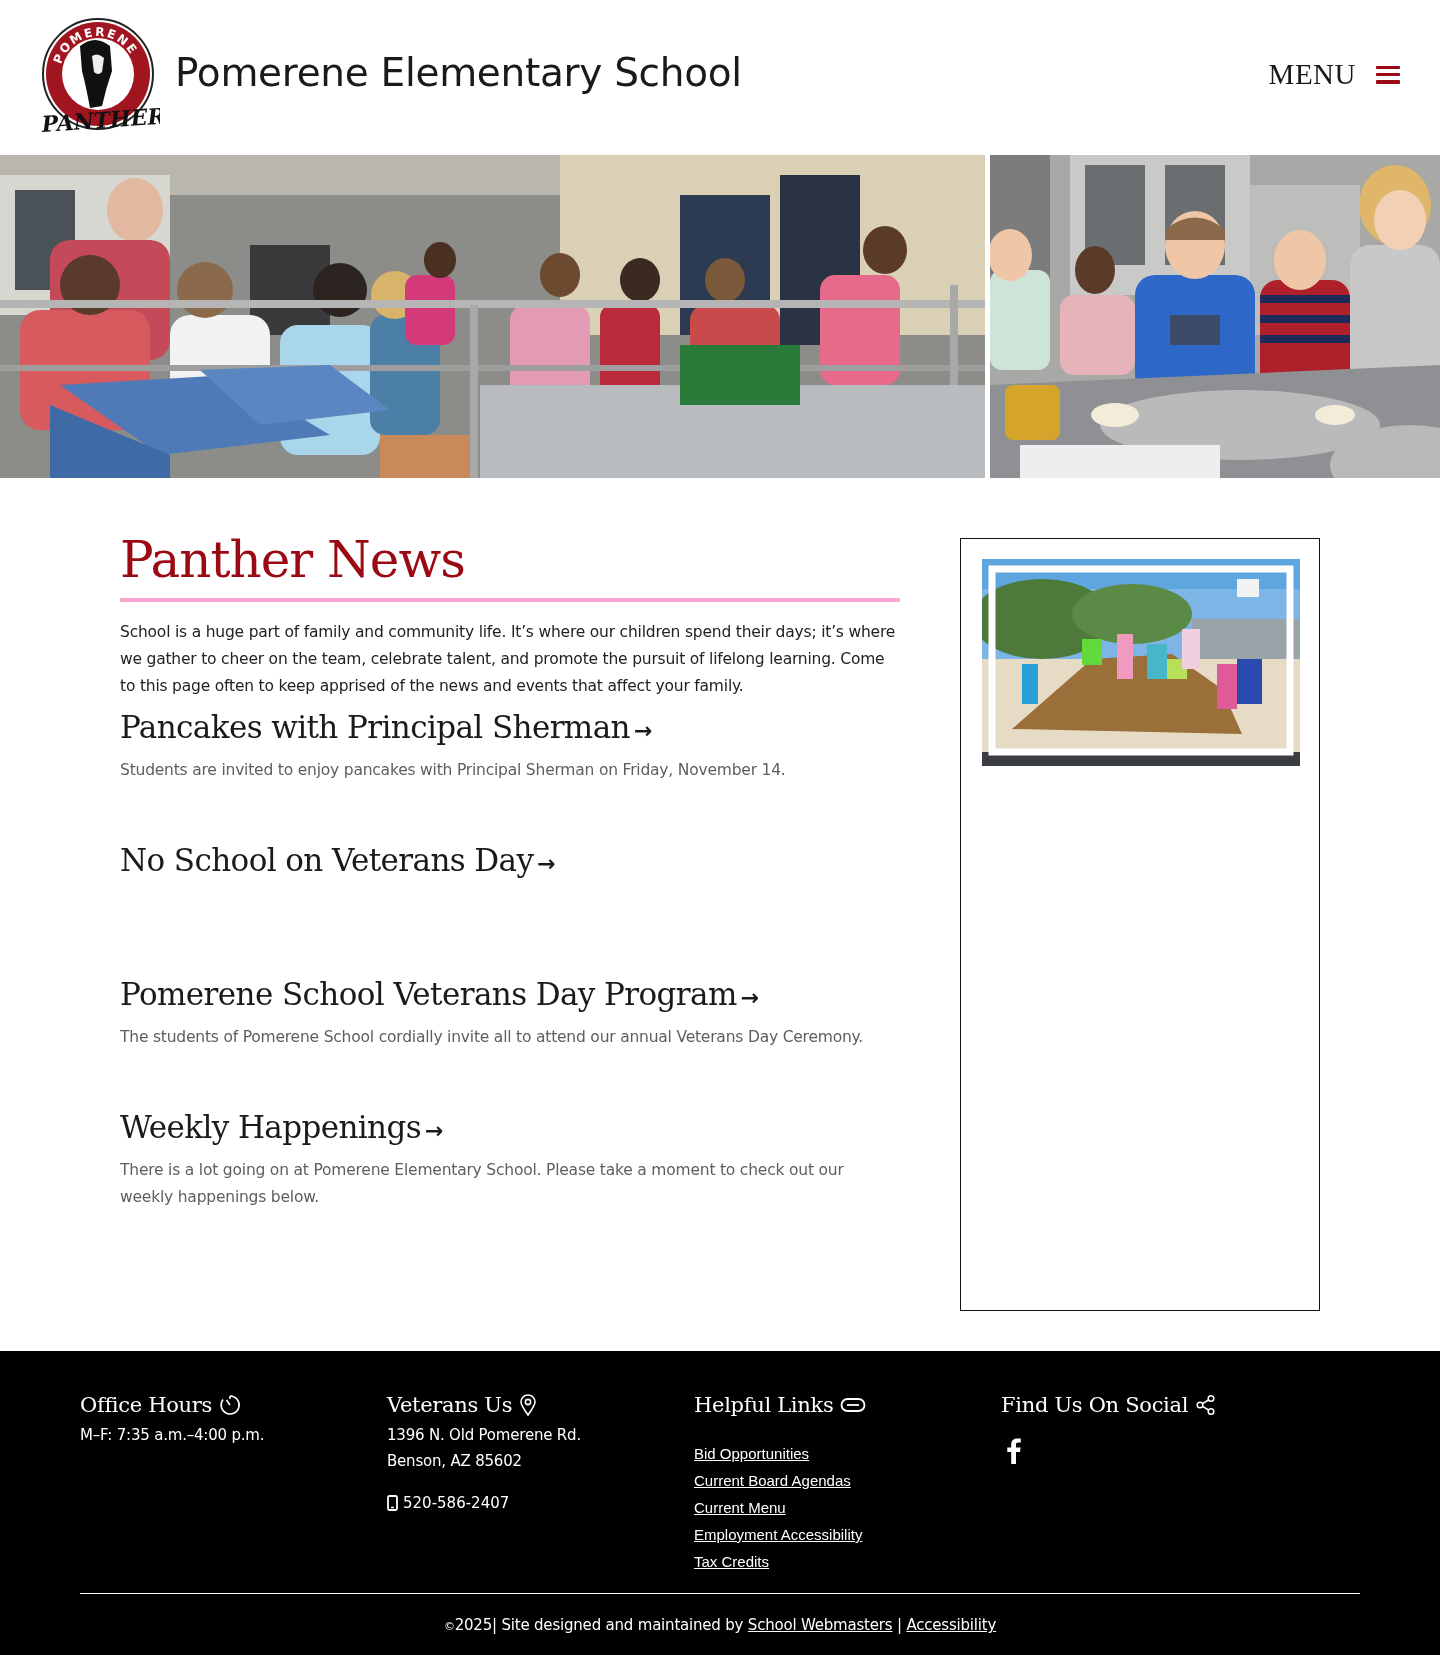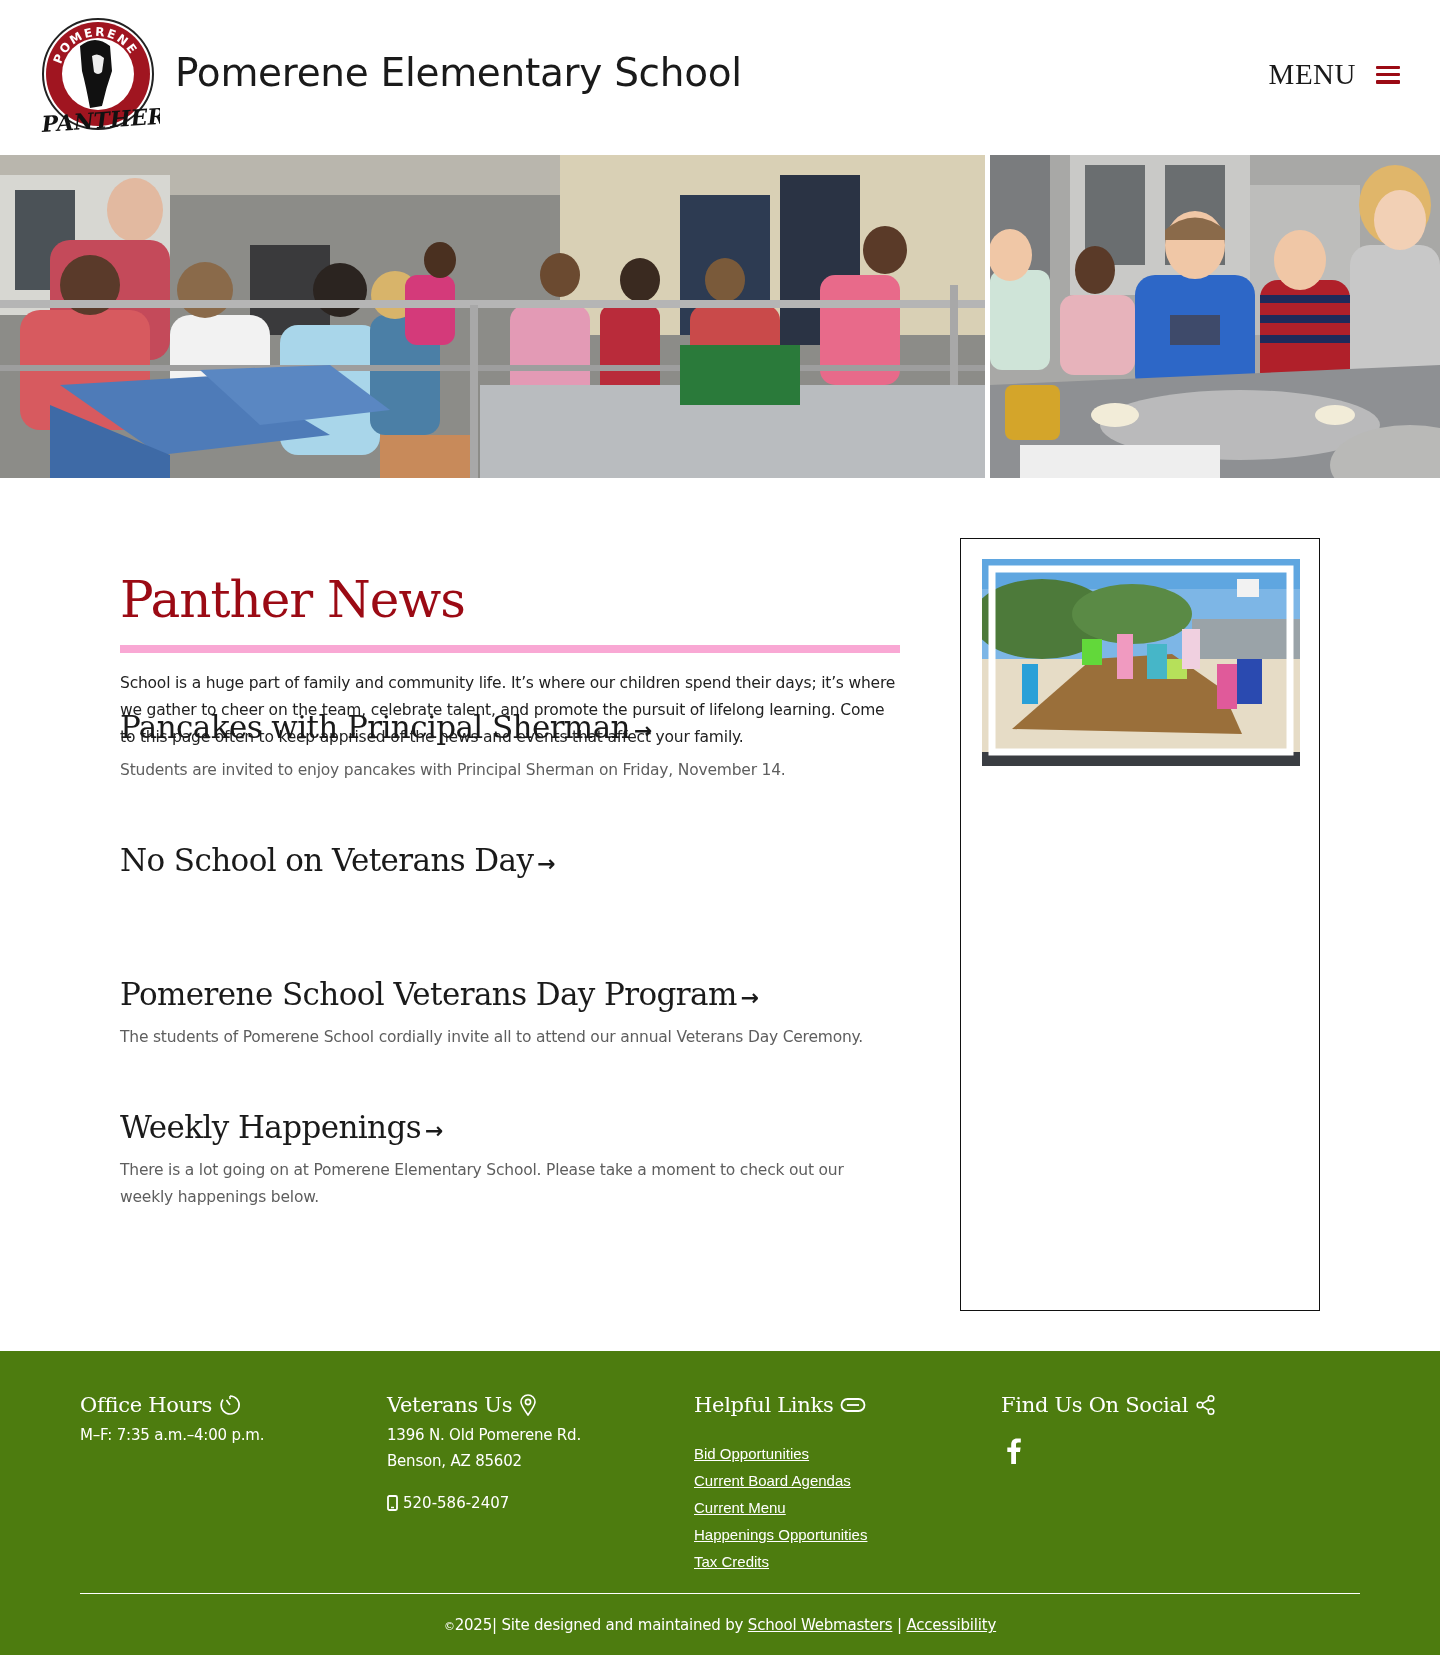--- a/index.html
+++ b/index.html
@@ -18,32 +18,32 @@
 
   
   .hero { height: 323px; position: relative; overflow: hidden; background: #fff; }
   .hero-img { position: absolute; top: 0; height: 323px; overflow: hidden; }
   .hero-img.left { left: 0; width: 985px; }
   .hero-img.right { left: 990px; width: 450px; }
 
   
   .main { position: relative; height: 873px; }
   .news-col { position: absolute; left: 120px; top: 50px; width: 780px; }
-  .page-title { font-family: "DejaVu Serif", serif; font-size: 50px; font-weight: normal; color: #9b0a14; line-height: 64px; padding-bottom: 13px; border-bottom: 8px solid #f9a8d4; letter-spacing: -1px; margin-top: 40px; }
+  .page-title { font-family: "DejaVu Serif", serif; font-size: 50px; font-weight: normal; color: #9b0a14; line-height: 64px; padding-bottom: 6px; border-bottom: 4px solid #f9a8d4; letter-spacing: -1px; }
   .intro { font-family: "DejaVu Sans", sans-serif; font-size: 15.5px; line-height: 27px; color: #222; margin-top: 17px; letter-spacing: -0.2px; }
   .news-item { position: absolute; left: 0; width: 780px; }
   .news-title { font-family: "DejaVu Serif", serif; font-size: 31px; color: #1a1a1a; font-weight: normal; text-decoration: none; display: inline-flex; align-items: baseline; letter-spacing: -0.6px; cursor: pointer; }
   .news-title .arrow { font-family: "DejaVu Sans", sans-serif; font-size: 22px; margin-left: 4px; font-weight: bold; }
   .news-desc { font-family: "DejaVu Sans", sans-serif; font-size: 15.5px; line-height: 27px; color: #5e5e5e; margin-top: 12px; letter-spacing: -0.2px; }
 
   .sidebar-box { position: absolute; left: 960px; top: 60px; width: 360px; height: 773px; border: 1px solid #111; }
   .sidebar-photo { position: absolute; left: 21px; top: 20px; width: 318px; height: 207px; overflow: hidden; cursor: pointer; }
 
   
-  .footer { background: #4d7c0f; height: 304px; position: relative; color: #fff; }
+  .footer { background: #000000; height: 304px; position: relative; color: #fff; }
   .f-col { position: absolute; top: 40px; }
   .f-head { font-family: "DejaVu Serif", serif; font-size: 21px; color: #fff; display: flex; align-items: center; gap: 7px; height: 28px; font-weight: normal; letter-spacing: -0.3px; }
   .f-head svg { display: block; }
   .f-text { font-family: "DejaVu Sans", sans-serif; font-size: 15px; line-height: 26px; color: #fff; margin-top: 3px; letter-spacing: -0.2px; }
   .f-phone { display: flex; align-items: center; gap: 5px; margin-top: 20px; font-family: "DejaVu Sans", sans-serif; font-size: 15px; }
   .f-links { list-style: none; margin-top: 21px; }
   .f-links li { line-height: 27px; }
   .f-links a { font-family: "Liberation Sans", sans-serif; font-size: 15px; color: #fff; text-decoration: underline; }
   .fb-link { display: inline-block; margin-top: 19px; margin-left: 6px; cursor: pointer; }
   .f-divider { position: absolute; left: 80px; right: 80px; top: 242px; height: 1px; background: #fff; }
@@ -267,21 +267,21 @@
       <span>Helpful Links</span>
       <svg width="26" height="16" viewBox="0 0 26 16">
         <rect x="1.5" y="2" width="23" height="12" rx="6" fill="none" stroke="#fff" stroke-width="1.8"></rect>
         <line x1="7" y1="8" x2="19" y2="8" stroke="#fff" stroke-width="1.8"></line>
       </svg>
     </h3>
     <ul class="f-links">
       <li><a>Bid Opportunities</a></li>
       <li><a>Current Board Agendas</a></li>
       <li><a>Current Menu</a></li>
-      <li><a>Happenings Opportunities</a></li>
+      <li><a>Employment Accessibility</a></li>
       <li><a>Tax Credits</a></li>
     </ul>
   </div>
 
   <div class="f-col" style="left:1001px">
     <h3 class="f-head">
       <span>Find Us On Social</span>
       <svg width="22" height="22" viewBox="0 0 22 22">
         <circle cx="16" cy="4.5" r="2.8" fill="none" stroke="#fff" stroke-width="1.5"></circle>
         <circle cx="5" cy="11" r="2.8" fill="none" stroke="#fff" stroke-width="1.5"></circle>

